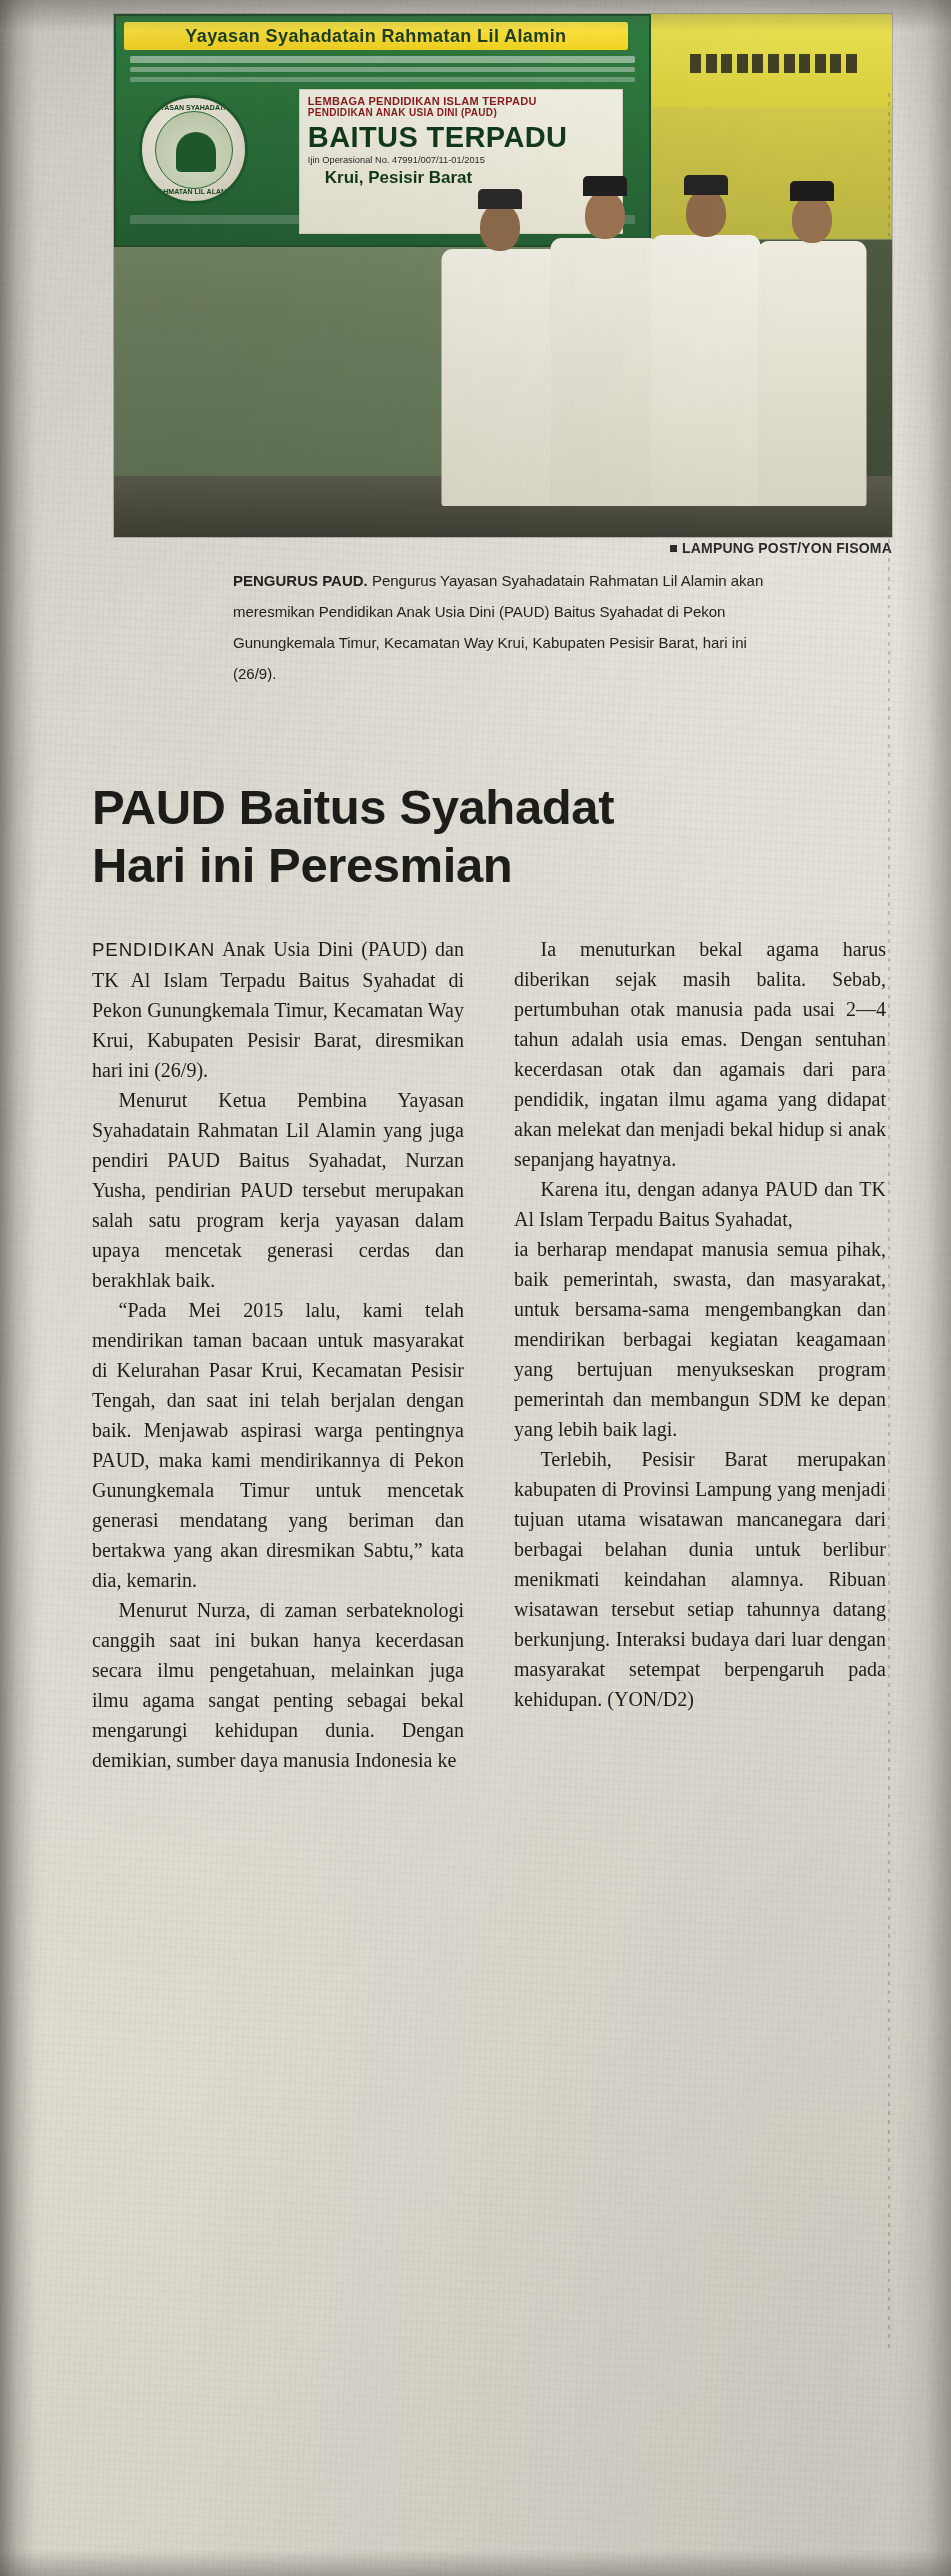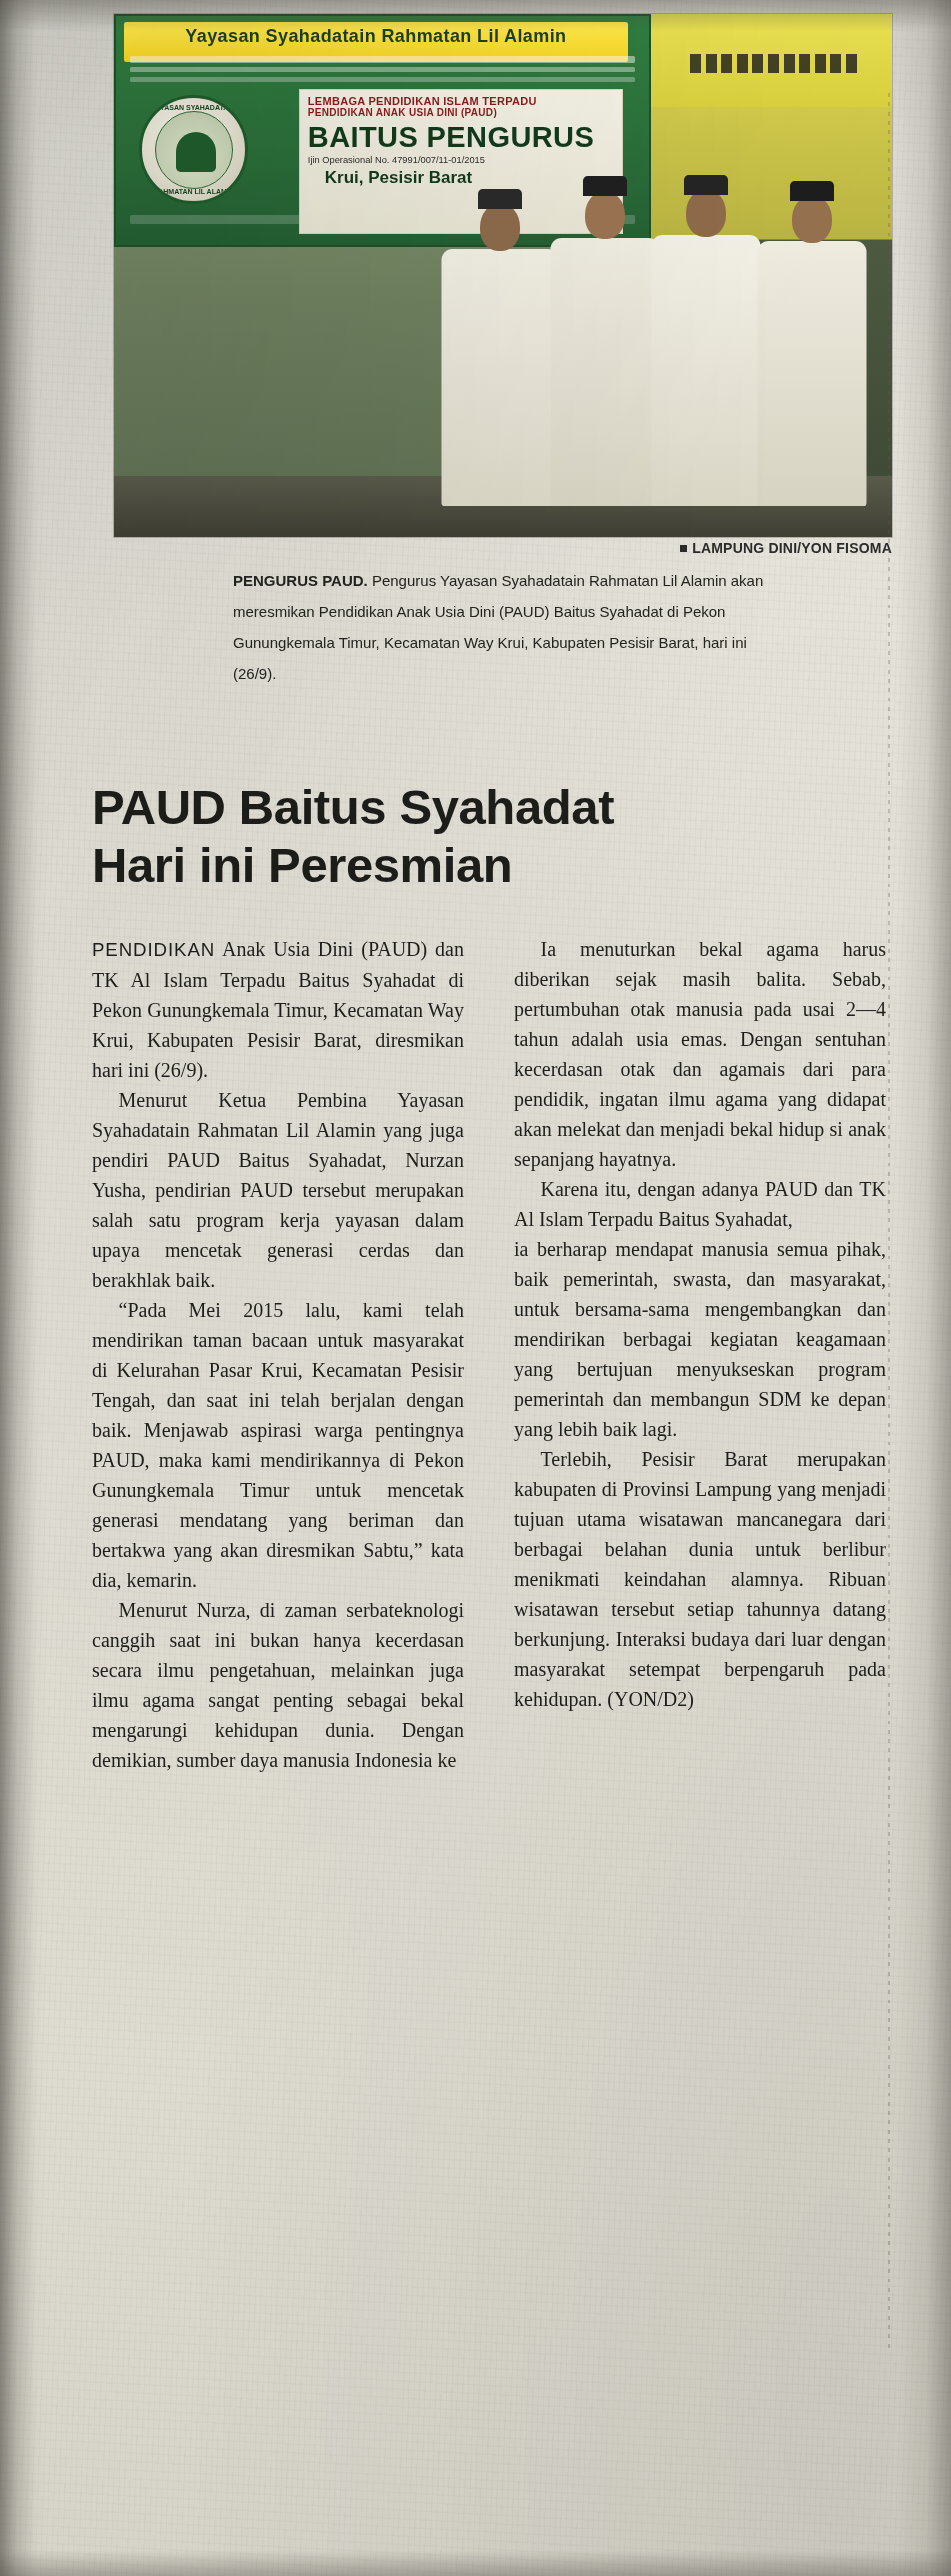--- a/index.html
+++ b/index.html
@@ -107,21 +107,21 @@
   .ph-banner-green .ln {
     position: absolute;
     left: 14px;
     right: 14px;
     background: rgba(255,255,255,0.86);
     border-radius: 1.6px;
   }
   .ph-title-strip {
     position: absolute;
     left: 7.8px; top: 6.2px; right: 21px;
-    height: 40px;
+    height: 28px;
     background: linear-gradient(180deg,#ffe94d,#f5d520);
     border-radius: 2.3px;
     color: #1d3f22;
     font-family: "Liberation Sans", sans-serif;
     font-weight: bold;
     font-size: 18px;
     text-align: center;
     line-height: 28px;
     letter-spacing: 0.4px;
     overflow: hidden;
@@ -351,21 +351,21 @@
   <div class="ph-logo">
     <div class="inner"></div>
     <div class="dome"></div>
     <div class="txt-top">YAYASAN SYAHADATAIN</div>
     <div class="txt-bot">RAHMATAN LIL ALAMIN</div>
   </div>
 
   <div class="ph-white-board">
     <div class="ph-wb-l1">LEMBAGA PENDIDIKAN ISLAM TERPADU</div>
     <div class="ph-wb-l2">PENDIDIKAN ANAK USIA DINI (PAUD)</div>
-    <div class="ph-wb-big">BAITUS PENGURUS</div>
+    <div class="ph-wb-big">BAITUS TERPADU</div>
     <div class="ph-wb-small">Ijin Operasional No. 47991/007/11-01/2015</div>
     <div class="ph-wb-sub">Krui, Pesisir Barat</div>
   </div>
 
   <div class="ph-door"></div>
   <div class="ph-floor"></div>
 
   <div class="person" style="left:327px; width:117px; height:327px;">
     <div class="body" style="bottom:0; width:117px; height:257px; background:linear-gradient(180deg,#f2efe4 0%,#ddd9c9 100%);"></div>
     <div class="head" style="bottom:255px; background:#8d6a4b;"></div>
@@ -382,21 +382,21 @@
     <div class="cap" style="bottom:311px; background:#242424;"></div>
   </div>
   <div class="person" style="left:643px; width:109px; height:342px;">
     <div class="body" style="bottom:0; width:109px; height:265px; background:linear-gradient(180deg,#eeebdf 0%,#d7d3c2 100%);"></div>
     <div class="head" style="bottom:263px; background:#95704e;"></div>
     <div class="cap" style="bottom:305px; background:#1d1d1d;"></div>
   </div>
 </div>
 
 <div id="credit">
-  <span class="sq"></span><span>LAMPUNG DINI/YON FISOMA</span>
+  <span class="sq"></span><span>LAMPUNG POST/YON FISOMA</span>
 </div>
 
 <div id="caption">
   <b>PENGURUS PAUD.</b><span> Pengurus Yayasan Syahadatain Rahmatan Lil Alamin akan meresmikan Pendidikan Anak Usia Dini (PAUD) Baitus Syahadat di Pekon Gunungkemala Timur, Kecamatan Way Krui, Kabupaten Pesisir Barat, hari ini (26/9).</span>
 </div>
 
 <div id="headline">
   <div>PAUD Baitus Syahadat</div>
   <div>Hari ini Peresmian</div>
 </div>

